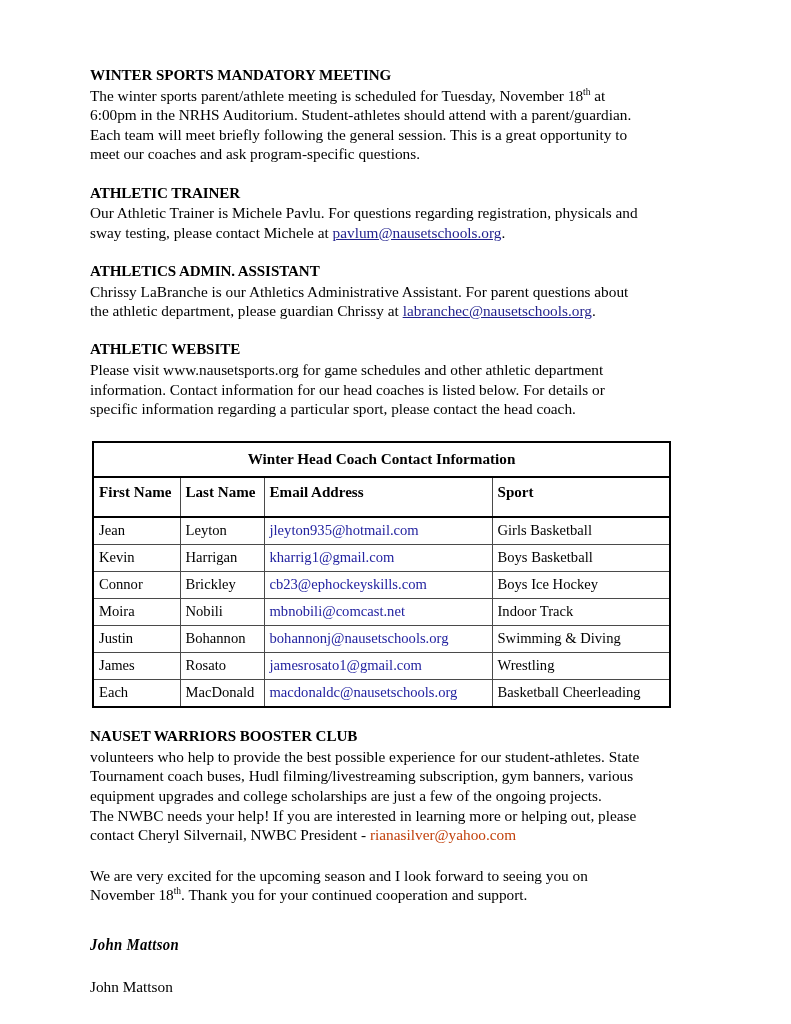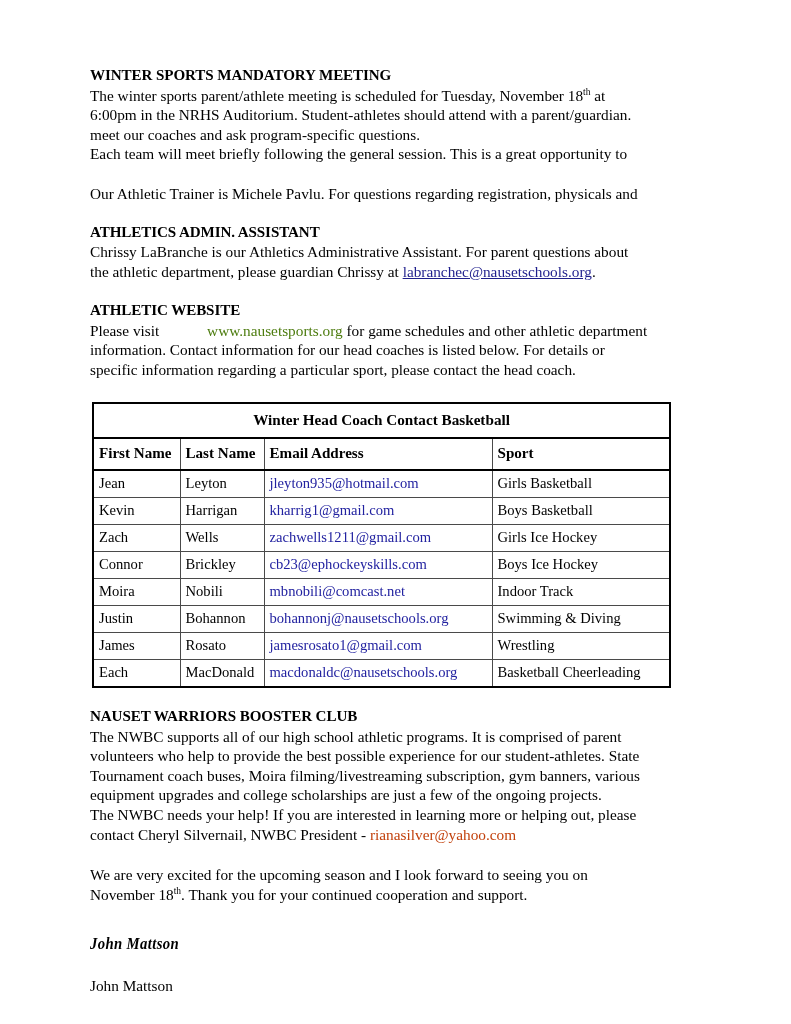--- a/index.html
+++ b/index.html
@@ -43,23 +43,22 @@
   a.maillink {
     color: #1f1f8c;
     text-decoration: underline;
     text-underline-offset: 1px;
   }
   .tblmail {
     color: #2222a0;
     text-decoration: none;
   }
   .weblink {
-    color: #4d7c0f;
+    color: #000000;
     text-decoration: none;
-    margin-left: 44px;
   }
   .bluemail {
     color: #c2410c;
     text-decoration: none;
   }
   sup {
     font-size: 0.62em;
     vertical-align: super;
     line-height: 0;
   }
@@ -92,21 +91,21 @@
     font-size: 15.2px;
     padding: 4px 5px 5px 5px;
     height: 24px;
     border-bottom: 2.2px solid #000;
   }
   table.coach .hdr td {
     font-weight: bold;
     font-size: 15.1px;
     border-bottom: 2.2px solid #000;
     padding-top: 3px;
-    padding-bottom: 4px;
+    padding-bottom: 12px;
     height: 23px;
   }
   col.c1 { width: 87px; }
   col.c2 { width: 84px; }
   col.c3 { width: 228px; }
   col.c4 { width: 178px; }
 
   .signature {
     font-family: "Liberation Serif", "DejaVu Serif", serif;
     font-style: italic;
@@ -123,28 +122,30 @@
 </style>
 </head>
 <body>
 
 <div class="page">
 
   <div class="block">
     <div class="sect-head">WINTER SPORTS MANDATORY MEETING</div>
     <div class="para"><span>The winter sports parent/athlete meeting is scheduled for Tuesday, November 18</span><sup>th</sup><span> at</span></div>
     <div class="para">6:00pm in the NRHS Auditorium.  Student-athletes should attend with a parent/guardian.</div>
+    <div class="para">Each team will meet briefly following the general session.  This is a great opportunity to</div>
     <div class="para">meet our coaches and ask program-specific questions.</div>
-    <div class="para">Each team will meet briefly following the general session.  This is a great opportunity to</div>
-  </div>
-
-  <div class="gap"></div>
-
-  <div class="block">
+  </div>
+
+  <div class="gap"></div>
+
+  <div class="block">
+    <div class="sect-head">ATHLETIC TRAINER</div>
     <div class="para">Our Athletic Trainer is Michele Pavlu.  For questions regarding registration, physicals and</div>
+    <div class="para"><span>sway testing, please contact Michele at </span><a class="maillink" href="#">pavlum@nausetschools.org</a><span>.</span></div>
   </div>
 
   <div class="gap"></div>
 
   <div class="block">
     <div class="sect-head">ATHLETICS ADMIN. ASSISTANT</div>
     <div class="para">Chrissy LaBranche is our Athletics Administrative Assistant.  For parent questions about</div>
     <div class="para"><span>the athletic department, please guardian Chrissy at </span><a class="maillink" href="#">labranchec@nausetschools.org</a><span>.</span></div>
   </div>
 
@@ -160,21 +161,21 @@
   <div class="coach-table-wrap">
     <table class="coach">
       <colgroup>
         <col class="c1">
           <col class="c2">
           <col class="c3">
           <col class="c4">
       </colgroup>
       <tbody>
         <tr>
-          <td class="title-cell" colspan="4">Winter Head Coach Contact Basketball</td>
+          <td class="title-cell" colspan="4">Winter Head Coach Contact Information</td>
         </tr>
         <tr class="hdr">
           <td>First Name</td>
           <td>Last Name</td>
           <td>Email Address</td>
           <td>Sport</td>
         </tr>
 
         <tr>
           <td>Jean</td>
@@ -182,26 +183,20 @@
           <td><a class="tblmail" href="#">jleyton935@hotmail.com</a></td>
           <td>Girls Basketball</td>
         </tr>
         <tr>
           <td>Kevin</td>
           <td>Harrigan</td>
           <td><a class="tblmail" href="#">kharrig1@gmail.com</a></td>
           <td>Boys Basketball</td>
         </tr>
         <tr>
-          <td>Zach</td>
-          <td>Wells</td>
-          <td><a class="tblmail" href="#">zachwells1211@gmail.com</a></td>
-          <td>Girls Ice Hockey</td>
-        </tr>
-        <tr>
           <td>Connor</td>
           <td>Brickley</td>
           <td><a class="tblmail" href="#">cb23@ephockeyskills.com</a></td>
           <td>Boys Ice Hockey</td>
         </tr>
         <tr>
           <td>Moira</td>
           <td>Nobili</td>
           <td><a class="tblmail" href="#">mbnobili@comcast.net</a></td>
           <td>Indoor Track</td>
@@ -225,23 +220,22 @@
           <td>Basketball Cheerleading</td>
         </tr>
       </tbody>
     </table>
   </div>
 
   <div class="gap"></div>
 
   <div class="block">
     <div class="sect-head">NAUSET WARRIORS BOOSTER CLUB</div>
-    <div class="para">The NWBC supports all of our high school athletic programs.  It is comprised of parent</div>
     <div class="para">volunteers who help to provide the best possible experience for our student-athletes.  State</div>
-    <div class="para">Tournament coach buses, Moira filming/livestreaming subscription, gym banners, various</div>
+    <div class="para">Tournament coach buses, Hudl filming/livestreaming subscription, gym banners, various</div>
     <div class="para">equipment upgrades and college scholarships are just a few of the ongoing projects.</div>
     <div class="para">The NWBC needs your help!  If you are interested in learning more or helping out, please</div>
     <div class="para"><span>contact Cheryl Silvernail, NWBC President - </span><a class="bluemail" href="#">rianasilver@yahoo.com</a></div>
   </div>
 
   <div class="closing-gap"></div>
 
   <div class="block">
     <div class="para">We are very excited for the upcoming season and I look forward to seeing you on</div>
     <div class="para"><span>November 18</span><sup>th</sup><span>.  Thank you for your continued cooperation and support.</span></div>

